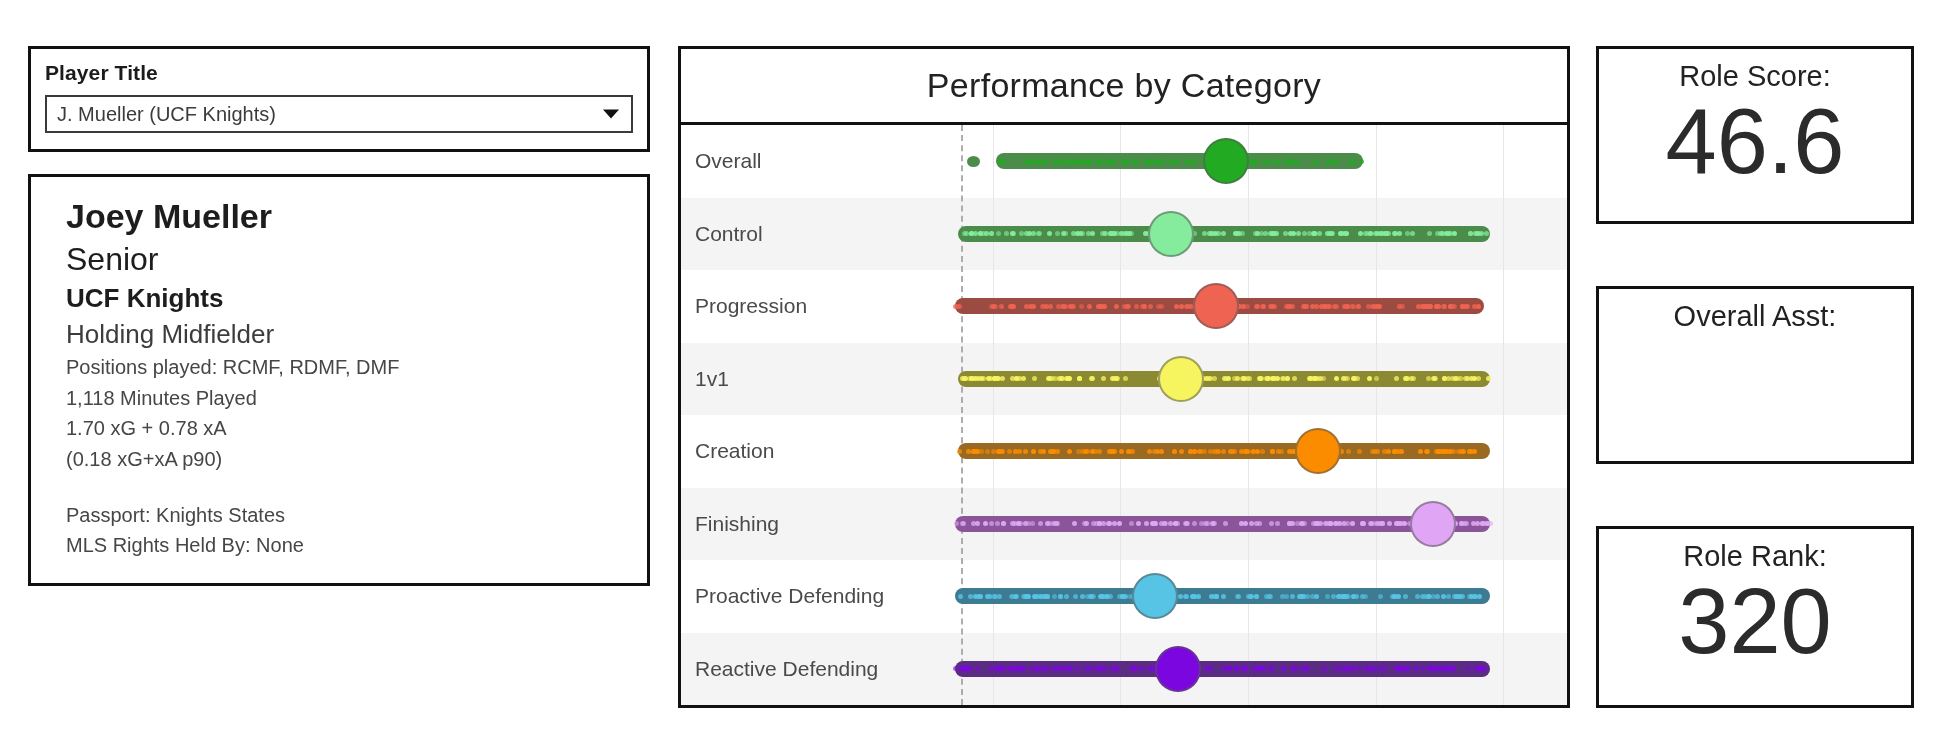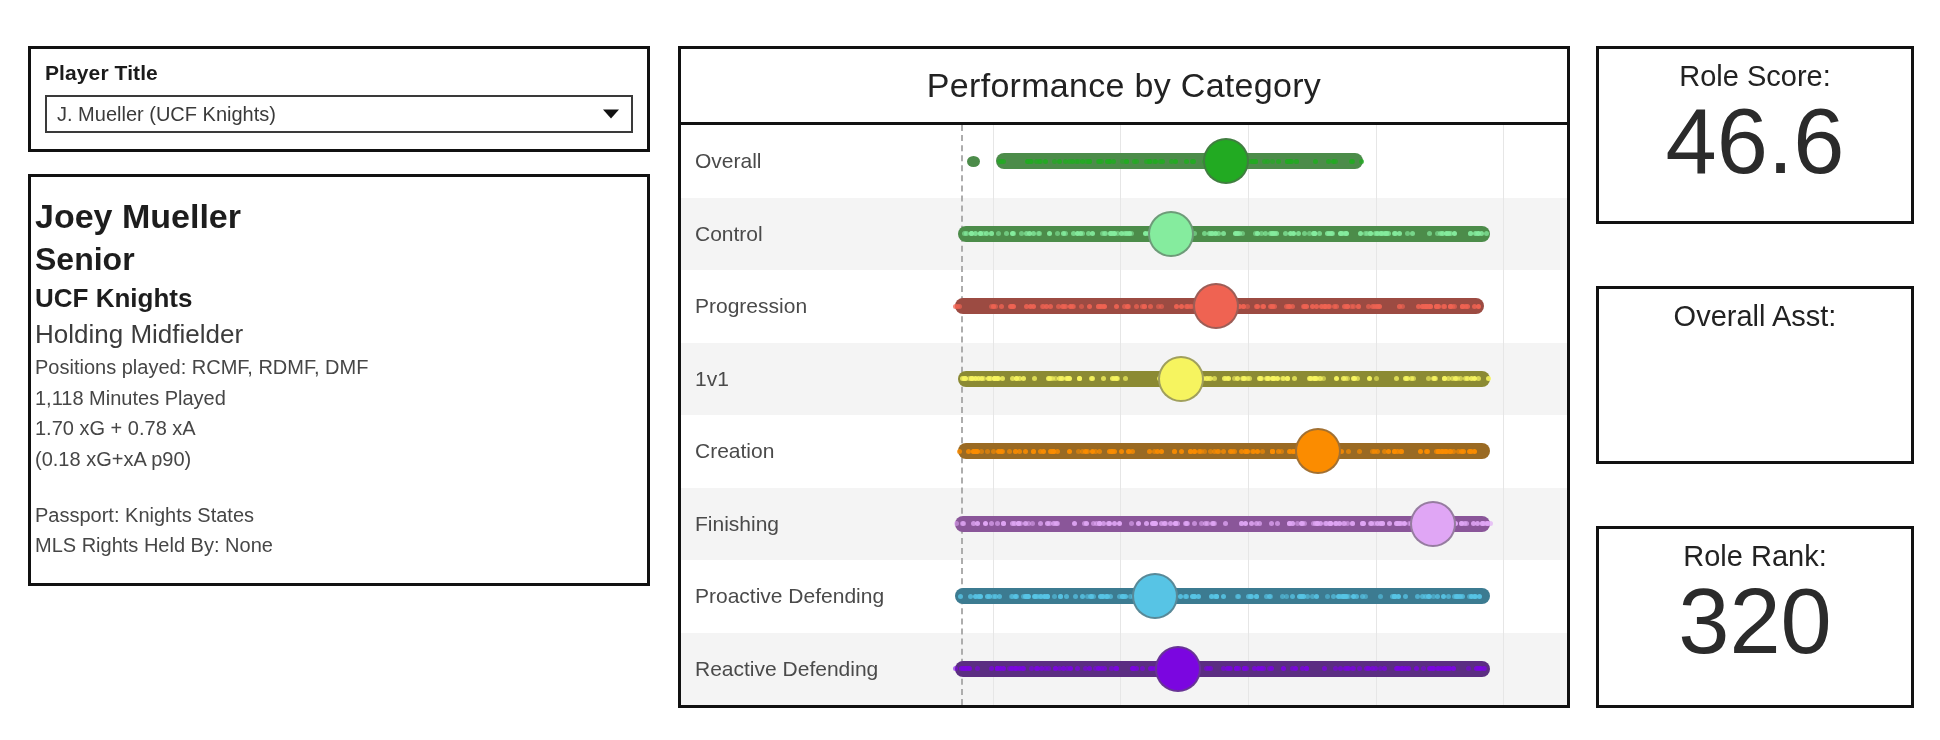--- a/index.html
+++ b/index.html
@@ -29,24 +29,24 @@
   .select-value { font-size: 20px; color: #3b3b3b; }
   .caret {
     position: absolute; right: 12px; top: 50%; transform: translateY(-50%);
     width: 0; height: 0;
     border-left: 8px solid transparent; border-right: 8px solid transparent;
     border-top: 9px solid #111;
   }
 
   .info-card {
     margin-top: 22px; border: 3px solid #111; background: #fff;
-    padding: 18px 22px 22px 4px; min-height: 412px;
+    padding: 18px 22px 22px 35px; min-height: 412px;
   }
   .info-name { font-size: 34px; font-weight: bold; color: #1d1d1d; line-height: 1.28; }
-  .info-class { font-size: 32px; font-weight: bold; color: #1d1d1d; line-height: 1.28; }
+  .info-class { font-size: 32px; font-weight: normal; color: #1d1d1d; line-height: 1.28; }
   .info-team { font-size: 26px; font-weight: bold; color: #1d1d1d; line-height: 1.35; margin-top: 2px; }
   .info-role { font-size: 26px; color: #3c3c3c; line-height: 1.38; font-weight: normal; }
   .info-line { font-size: 20px; color: #464646; line-height: 1.52; }
   .info-gap { height: 26px; }
 
   
   .chart-panel {
     position: absolute; left: 678px; top: 46px;
     width: 892px; height: 662px;
     border: 3px solid #111; background: #fff;

